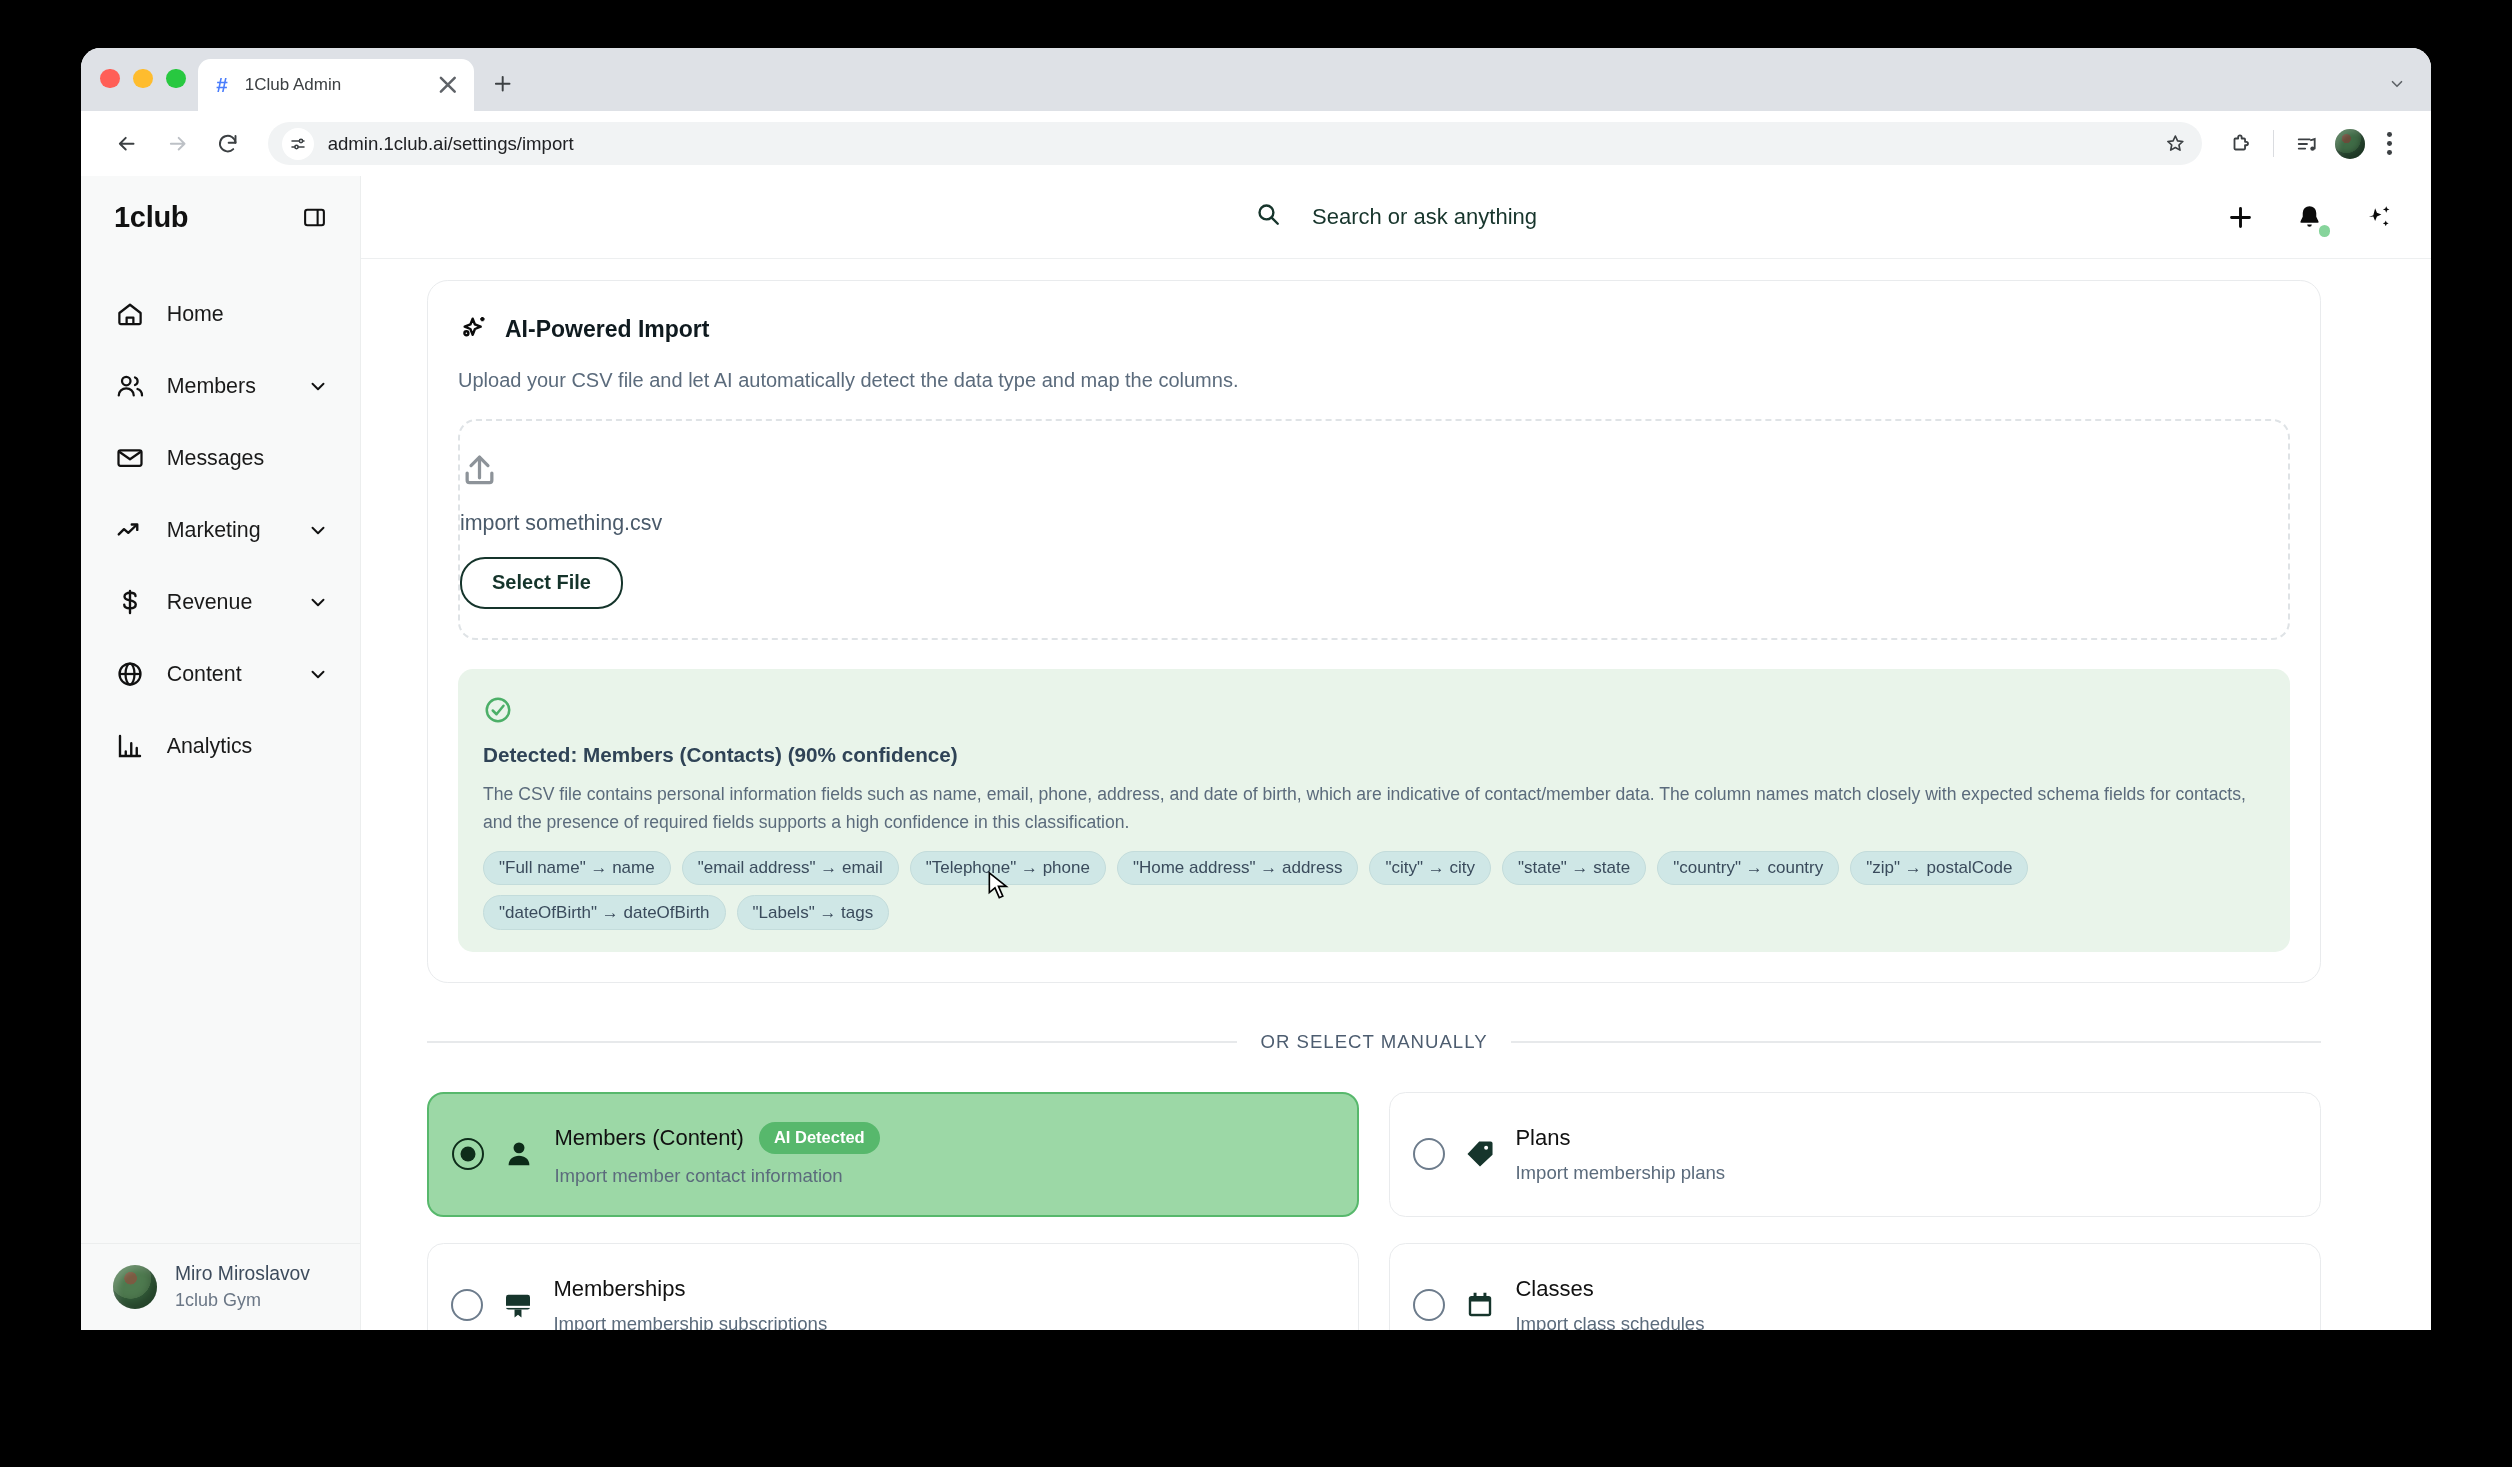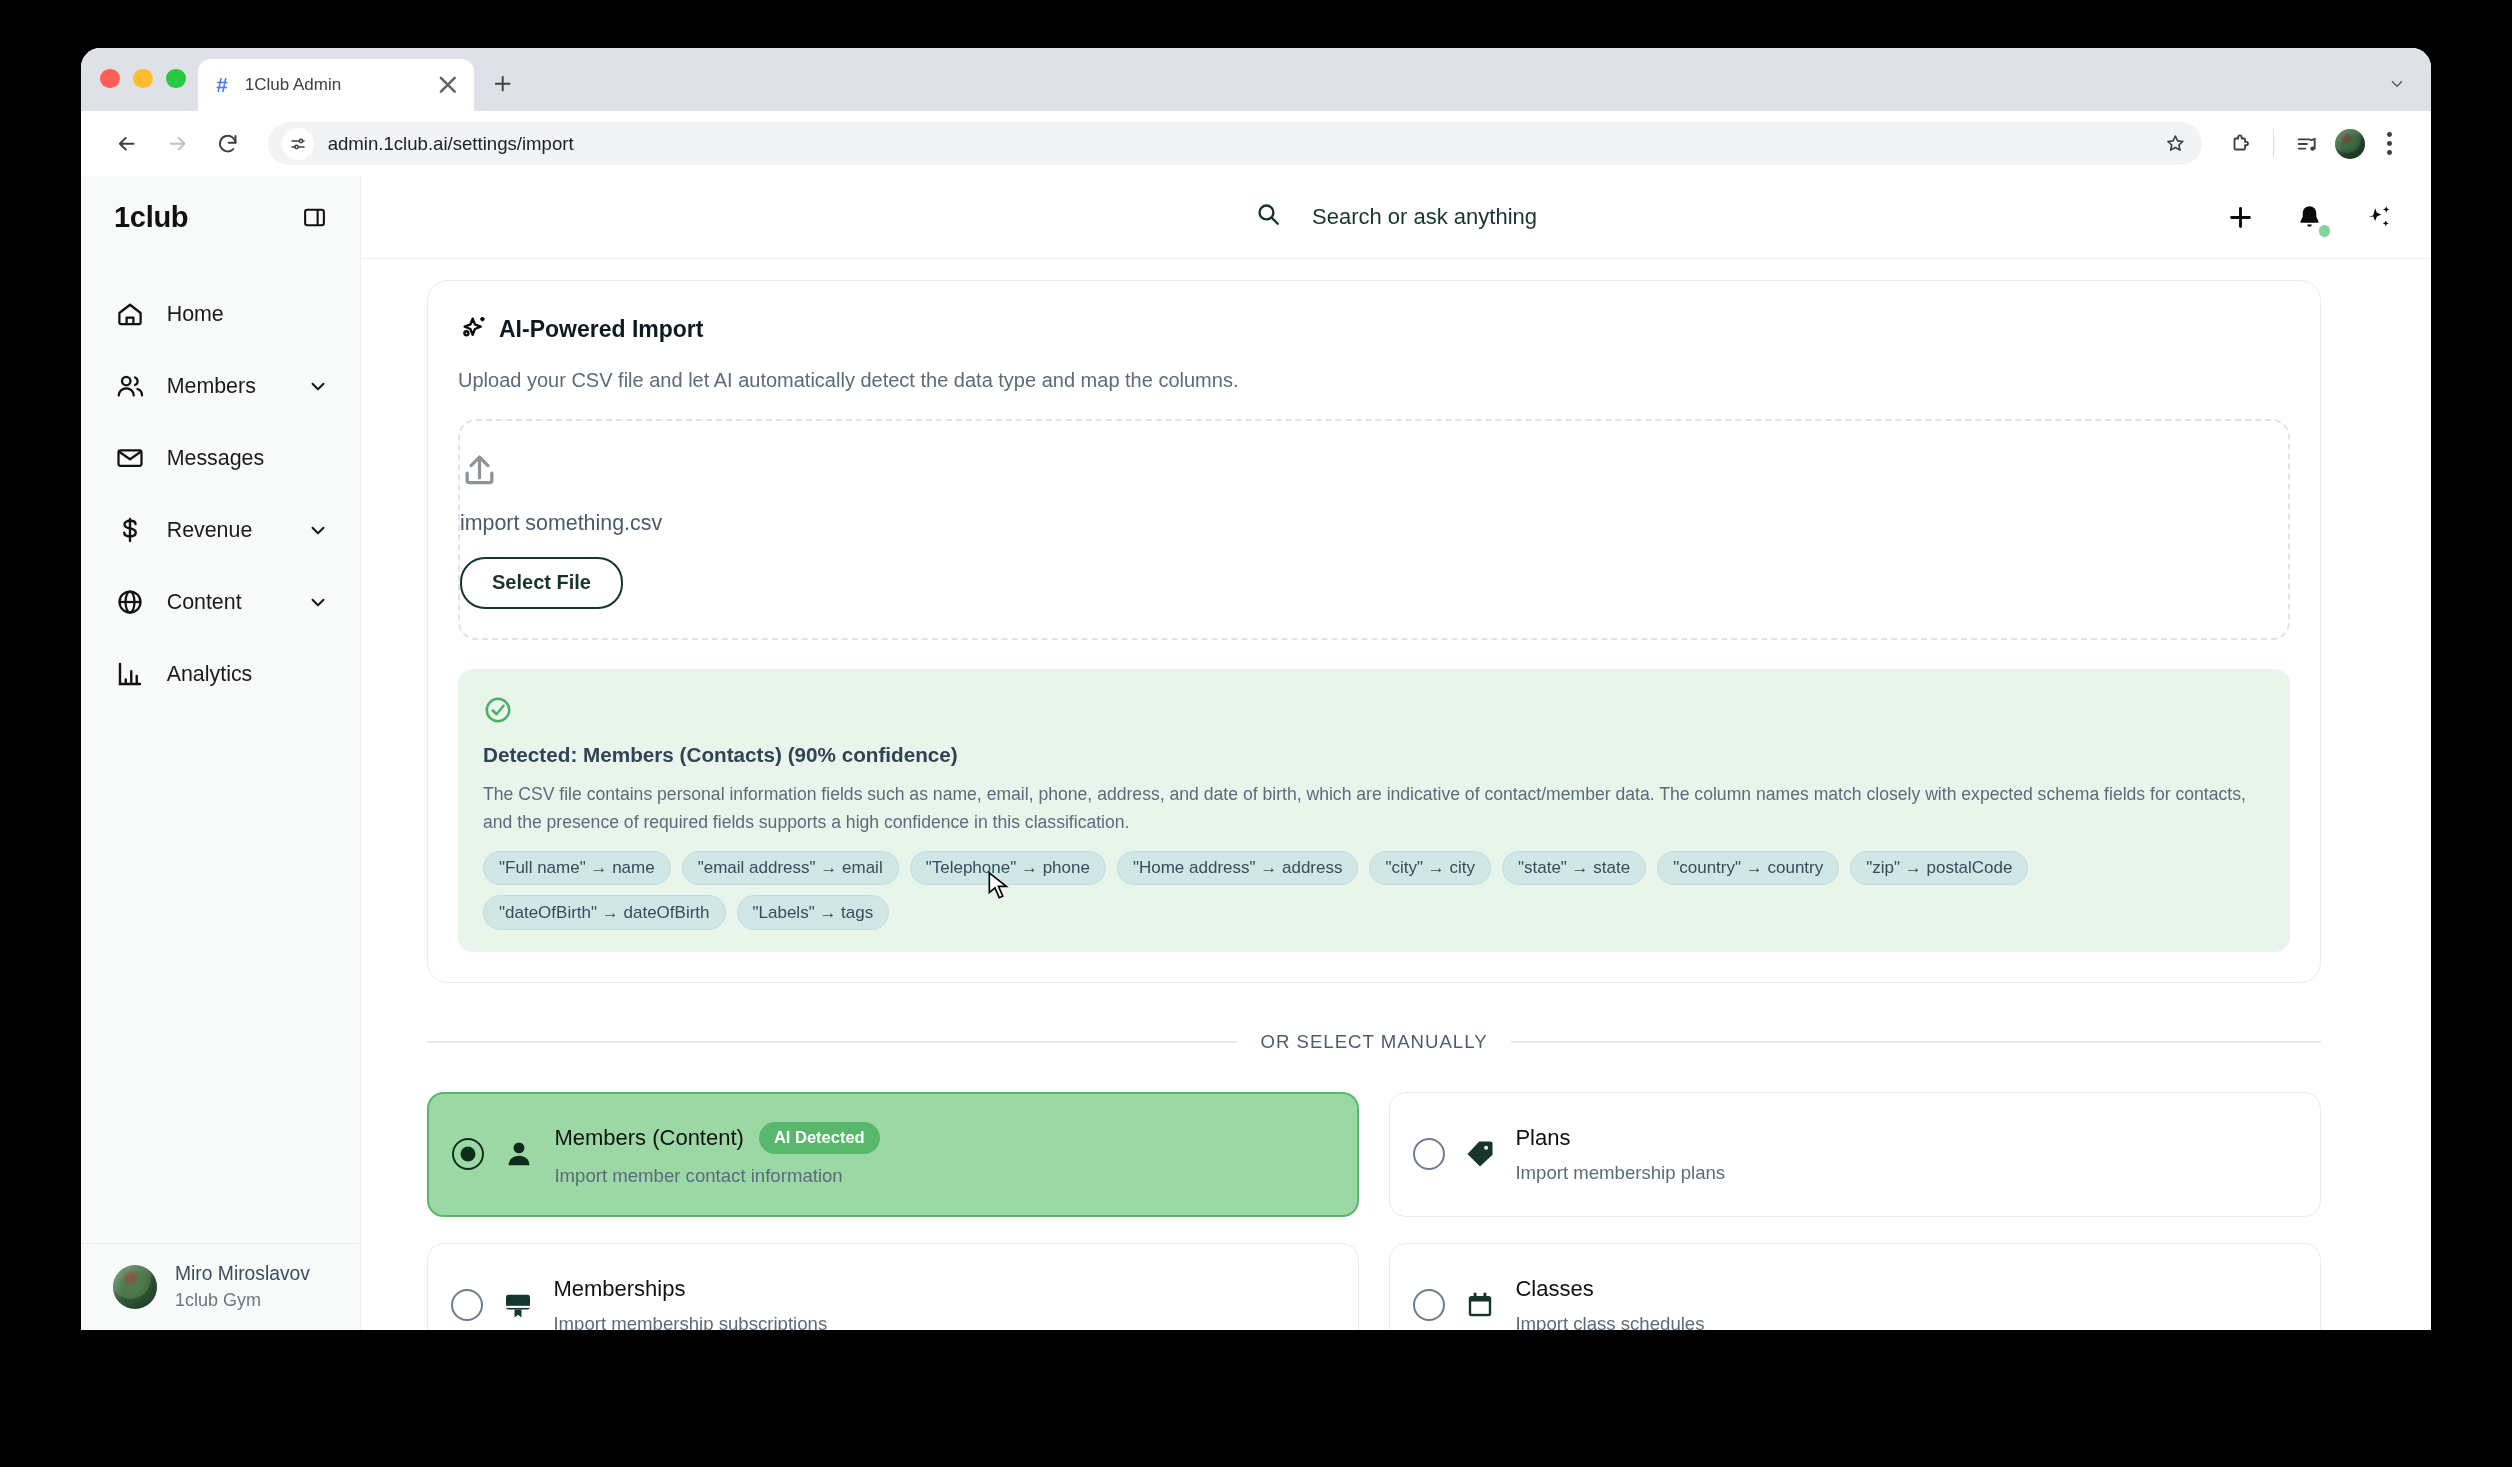--- a/index.html
+++ b/index.html
@@ -244,21 +244,21 @@
   }
 
   
   .import-card {
     margin: 20.7px 110px 0 66px;
     border: 1.4px solid #e9ebed;
     border-radius: 20.7px;
     padding: 32px 30px 30px 30px;
     background: #fff;
   }
-  .ic-head { display: flex; align-items: center; gap: 9px; }
+  .ic-head { display: flex; align-items: center; gap: 15px; }
   .ic-head svg { width: 32px; height: 32px; color: #0a0a0a; flex: none; }
   .ic-title { font-size: 23px; font-weight: 700; color: #0f1a1f; }
   .ic-sub {
     margin-top: 22px;
     font-size: 20px; color: #5b6b7c;
   }
 
   .dropzone {
     margin-top: 27.6px;
     border: 2.1px dashed #dfe3e6;
@@ -509,20 +509,34 @@
           <span class="ico">
             <svg viewBox="0 0 24 24" fill="none" stroke="currentColor" stroke-width="1.8" stroke-linejoin="round">
                 <rect x="2.8" y="5.8" width="18.4" height="12.4" rx="1.6"></rect>
                 <path d="M3.4 7l8.6 6 8.6-6"></path>
               </svg>
           </span>
           <span class="lbl">Messages</span>
         </div>
 
 
+        <div class="sb-item">
+          <span class="ico">
+            <svg viewBox="0 0 24 24" fill="none" stroke="currentColor" stroke-width="1.9" stroke-linecap="round" stroke-linejoin="round">
+                <path d="M3 15.5l4.2-4.2 3.4 3 6.6-6.3"></path>
+                <path d="M13.4 7.6h4.4v4.3"></path>
+              </svg>
+          </span>
+          <span class="lbl">Marketing</span>
+          <span class="chev">
+            <svg viewBox="0 0 24 24" fill="none" stroke="currentColor" stroke-width="2.1" stroke-linecap="round" stroke-linejoin="round">
+                <path d="M6 9.5l6 6 6-6"></path>
+              </svg>
+          </span>
+        </div>
 
         <div class="sb-item">
           <span class="ico">
             <svg viewBox="0 0 24 24" fill="none" stroke="currentColor" stroke-width="1.9" stroke-linecap="round" stroke-linejoin="round">
                 <path d="M12 3.2v17.6"></path>
                 <path d="M16.4 7.2c0-1.7-2-2.6-4.4-2.6s-4.4 1-4.4 2.9c0 2 2 2.7 4.4 3.2s4.6 1.1 4.6 3.3c0 2-2.1 3-4.6 3s-4.6-1-4.6-2.9"></path>
               </svg>
           </span>
           <span class="lbl">Revenue</span>
           <span class="chev">

